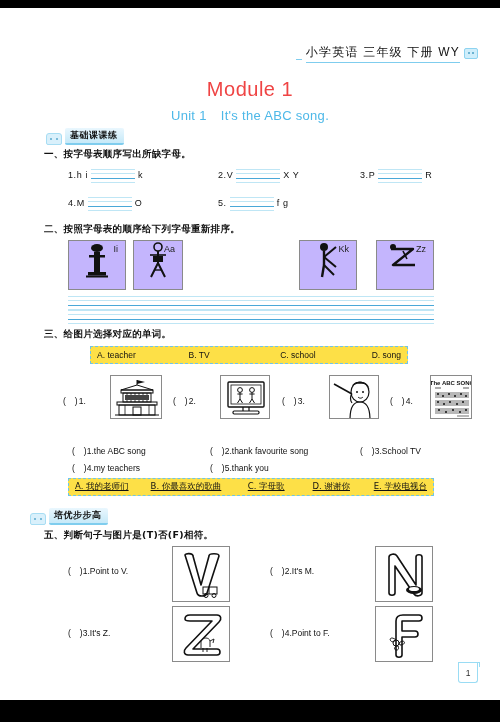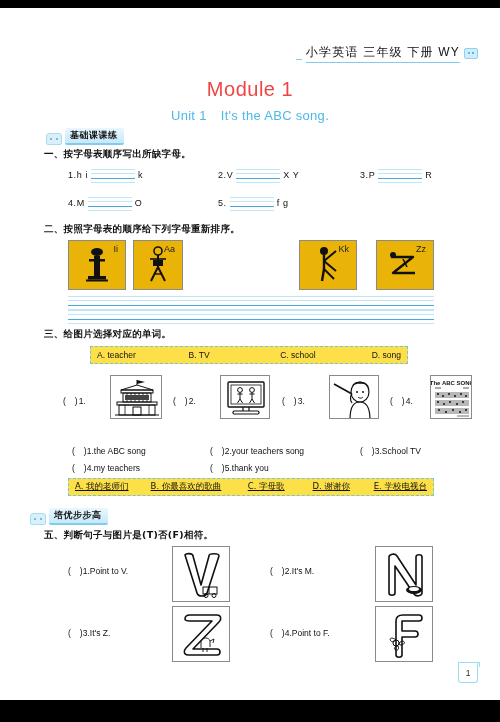--- a/index.html
+++ b/index.html
@@ -104,22 +104,22 @@
     background:
       linear-gradient(to bottom,
         #bfe6f5 0px, #bfe6f5 1px, transparent 1px, transparent 4.3px,
         #bfe6f5 4.3px, #bfe6f5 5.3px, transparent 5.3px, transparent 8.6px,
         #4aa8d8 8.6px, #4aa8d8 9.6px, transparent 9.6px, transparent 12.9px,
         #bfe6f5 12.9px, #bfe6f5 13.9px, transparent 13.9px);
   }
 
   
   .pic-box {
-    position: absolute; border: 1px solid #8a8a8a; background: #eab308;
-    display: flex; align-items: center; justify-content: center;
+    position: absolute; border: 1px solid #8a8a8a; background: #c4b5fd;
+    display: flex; align-items: flex-start; justify-content: center;
   }
   .pic-box .corner-letter {
     position: absolute; right: 7px; top: 3px; font-size: 9px; color: #222;
     font-family: "Liberation Sans", sans-serif;
   }
 
   
   .opt-bar {
     position: absolute; border: 1px dashed #6fc4e8; background: #fde047;
     display: flex; align-items: center; font-size: 8.5px; color: #111;
@@ -381,21 +381,21 @@
       </g>
       <path d="M26 40 L38 40" stroke="#111" stroke-width="0.6"></path>
     </svg>
   </div>
 
 
   <div class="ph-slot" style="left:72px; top:438px;">
     <span class="paren">(</span>)<span>1.</span><span>the ABC song</span>
   </div>
   <div class="ph-slot" style="left:210px; top:438px;">
-    <span class="paren">(</span>)<span>2.</span><span>your teachers song</span>
+    <span class="paren">(</span>)<span>2.</span><span>thank favourite song</span>
   </div>
   <div class="ph-slot" style="left:360px; top:438px;">
     <span class="paren">(</span>)<span>3.</span><span>School TV</span>
   </div>
   <div class="ph-slot" style="left:72px; top:455px;">
     <span class="paren">(</span>)<span>4.</span><span>my teachers</span>
   </div>
   <div class="ph-slot" style="left:210px; top:455px;">
     <span class="paren">(</span>)<span>5.</span><span>thank you</span>
   </div>

